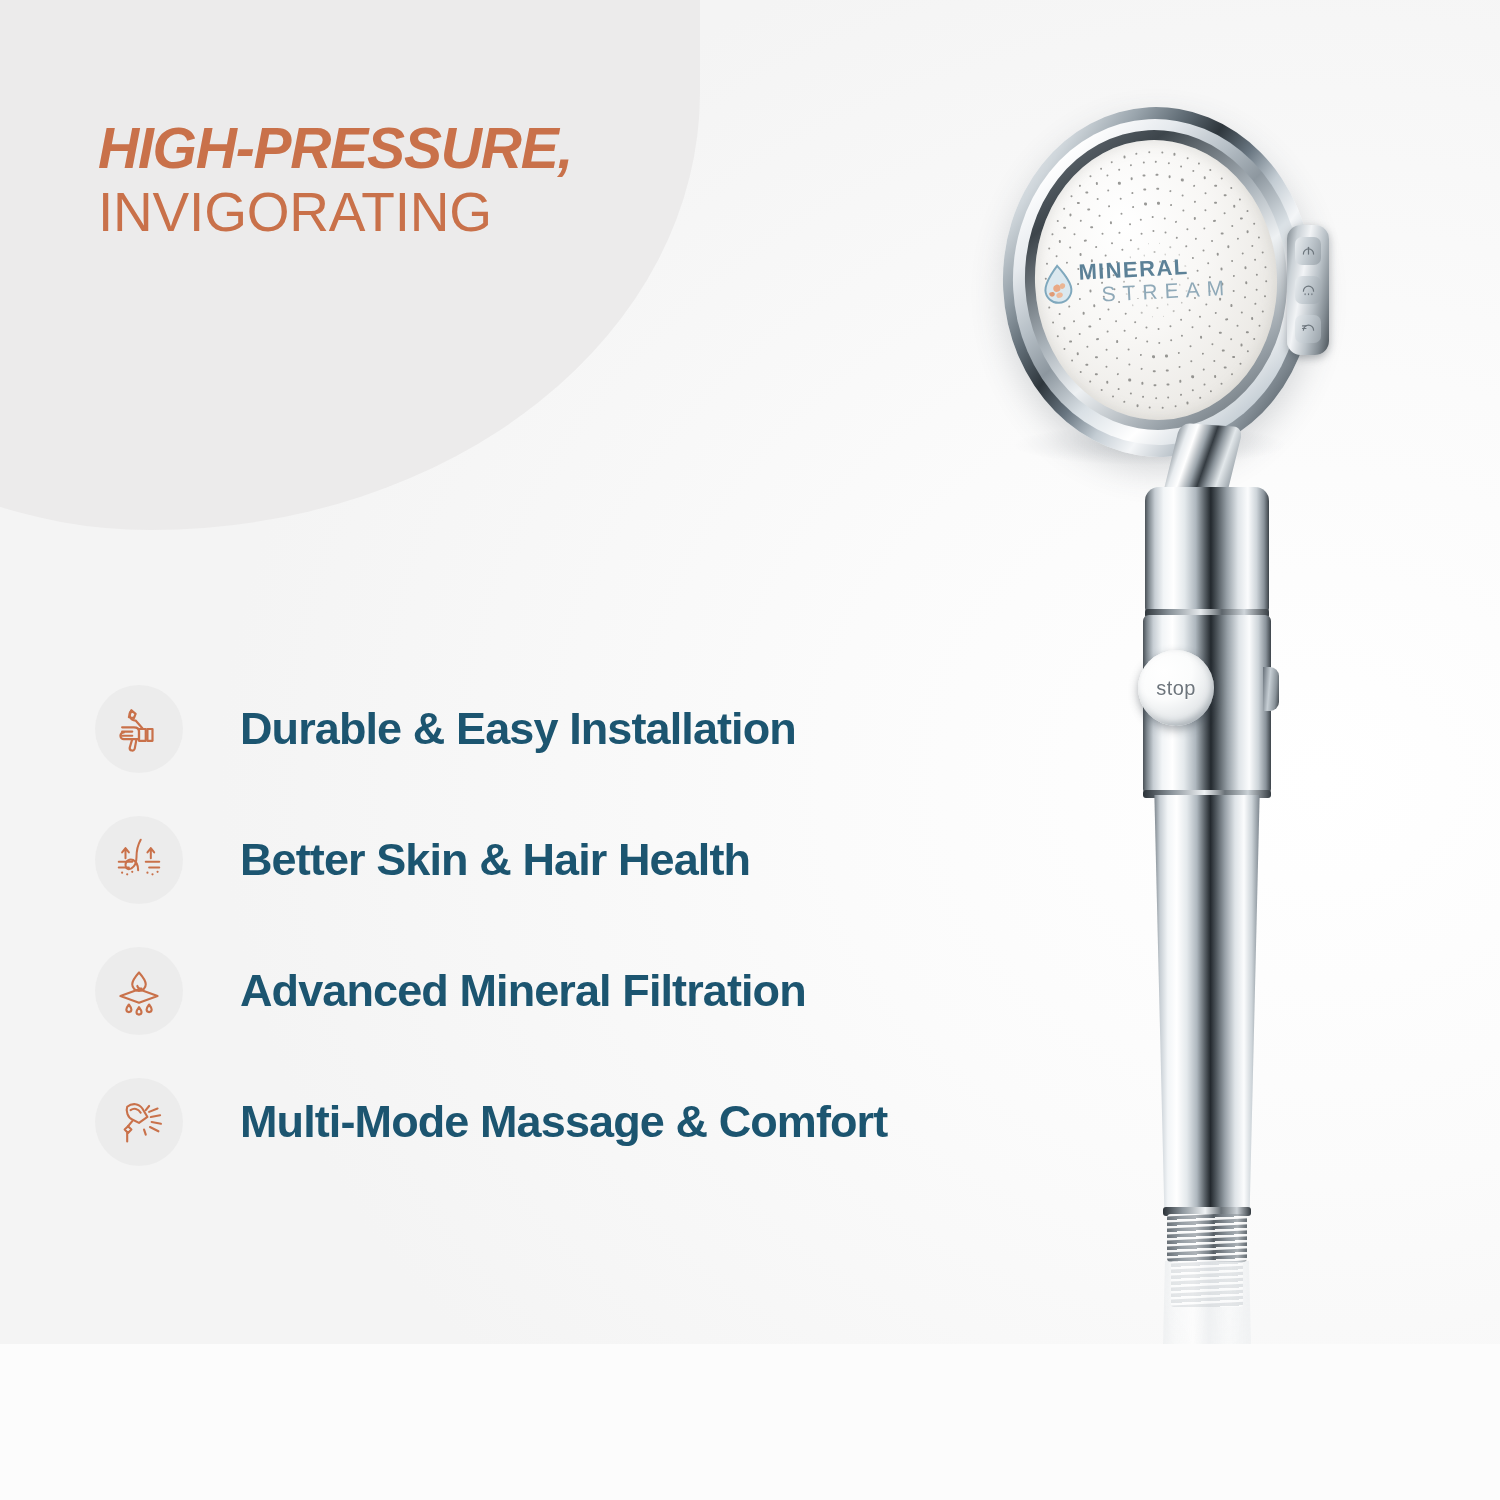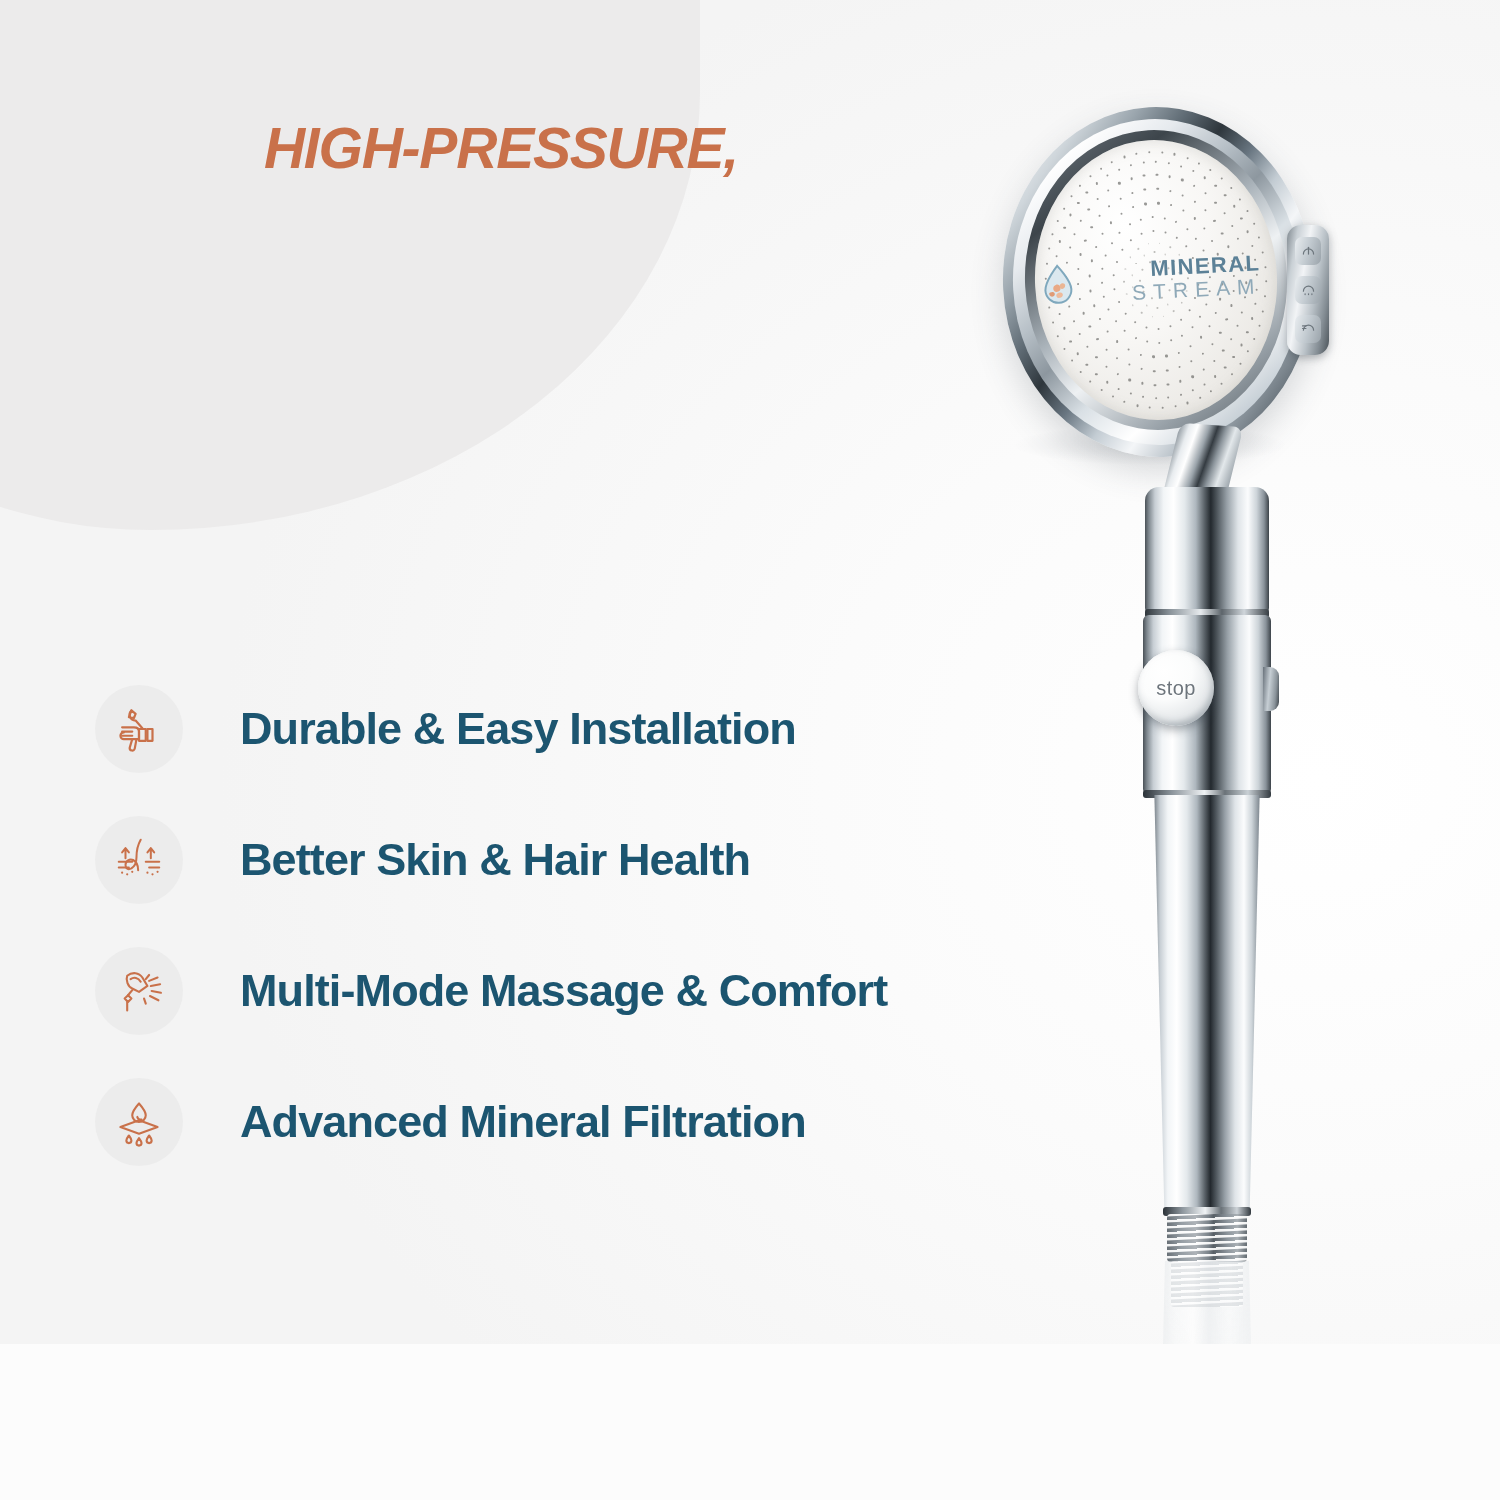--- a/index.html
+++ b/index.html
@@ -12,21 +12,20 @@
     position:relative;
   }
 
   
   #canvas {
     position:relative;
     width:1500px; height:1344px;
     background:
       radial-gradient(ellipse 1100px 900px at 88% 58%, #ffffff 0%, #fbfbfb 45%, #f4f4f4 100%);
     overflow:hidden;
-    text-align:right;
   }
 
   
   .blob {
     position:absolute;
     left:-310px; top:-330px;
     width:1010px; height:860px;
     background:#ecebeb;
     border-radius:0 0 58% 52% / 0 0 60% 56%;
     border-bottom-right-radius:62% 58%;
@@ -341,20 +340,21 @@
 </style>
 </head>
 <body>
 
 <div id="canvas">
 
   <div class="blob"></div>
 
   <div class="headline">
     <span class="l1">HIGH-PRESSURE,</span>
+    <span class="l2">INVIGORATING</span>
   </div>
 
   <div class="features">
 
 
     <div class="feature">
       <div class="fcircle">
         <svg viewBox="0 0 64 64" fill="none" stroke="#c9714a" stroke-width="2.6" stroke-linecap="round" stroke-linejoin="round">
           <path d="M23 10a7 7 0 0 0 5 12l8 9"></path>
           <path d="M23 10l5 4-2 5-6-1z"></path>
@@ -383,44 +383,44 @@
           <circle cx="48" cy="49" r="1.3" fill="#c9714a" stroke="none"></circle>
           <circle cx="54" cy="46" r="1.3" fill="#c9714a" stroke="none"></circle>
         </svg>
       </div>
       <div class="ftext">Better Skin &amp; Hair Health</div>
     </div>
 
     <div class="feature">
       <div class="fcircle">
         <svg viewBox="0 0 64 64" fill="none" stroke="#c9714a" stroke-width="2.5" stroke-linecap="round" stroke-linejoin="round">
+          <path d="M32 10s-8 9-8 14a8 8 0 0 0 16 0c0-5-8-14-8-14z"></path>
+          <path d="M30 26a4 4 0 0 0 5 3"></path>
+          <path d="M32 30L10 38l22 8 22-8z"></path>
+          <path d="M20 48s-3 4-3 6a3 3 0 0 0 6 0c0-2-3-6-3-6z"></path>
+          <path d="M32 51s-3 4-3 6a3 3 0 0 0 6 0c0-2-3-6-3-6z"></path>
+          <path d="M44 48s-3 4-3 6a3 3 0 0 0 6 0c0-2-3-6-3-6z"></path>
+        </svg>
+      </div>
+      <div class="ftext">Advanced Mineral Filtration</div>
+    </div>
+
+    <div class="feature">
+      <div class="fcircle">
+        <svg viewBox="0 0 64 64" fill="none" stroke="#c9714a" stroke-width="2.5" stroke-linecap="round" stroke-linejoin="round">
           <path d="M18 14c6-5 14-4 18 2l6 10-10 7-8-4c-5-2-8-10-6-15z"></path>
           <path d="M22 18c4-3 9-2 12 3"></path>
           <path d="M24 31l-5 6"></path>
           <path d="M19 37l-4 4 4 4 4-4z"></path>
           <path d="M18 45v10"></path>
           <path d="M44 20l10-4M46 26l11-2M47 32l11 2M45 38l10 5"></path>
           <path d="M40 18l4-5M38 41l2 6"></path>
         </svg>
       </div>
       <div class="ftext two-line">Multi-Mode Massage &amp; Comfort</div>
-    </div>
-
-    <div class="feature">
-      <div class="fcircle">
-        <svg viewBox="0 0 64 64" fill="none" stroke="#c9714a" stroke-width="2.5" stroke-linecap="round" stroke-linejoin="round">
-          <path d="M32 10s-8 9-8 14a8 8 0 0 0 16 0c0-5-8-14-8-14z"></path>
-          <path d="M30 26a4 4 0 0 0 5 3"></path>
-          <path d="M32 30L10 38l22 8 22-8z"></path>
-          <path d="M20 48s-3 4-3 6a3 3 0 0 0 6 0c0-2-3-6-3-6z"></path>
-          <path d="M32 51s-3 4-3 6a3 3 0 0 0 6 0c0-2-3-6-3-6z"></path>
-          <path d="M44 48s-3 4-3 6a3 3 0 0 0 6 0c0-2-3-6-3-6z"></path>
-        </svg>
-      </div>
-      <div class="ftext">Advanced Mineral Filtration</div>
     </div>
 
   </div>
 
   <div id="product">
 
     <div class="head-shadow"></div>
 
     <div class="head-wrap">
       <div class="head-rim"></div>

